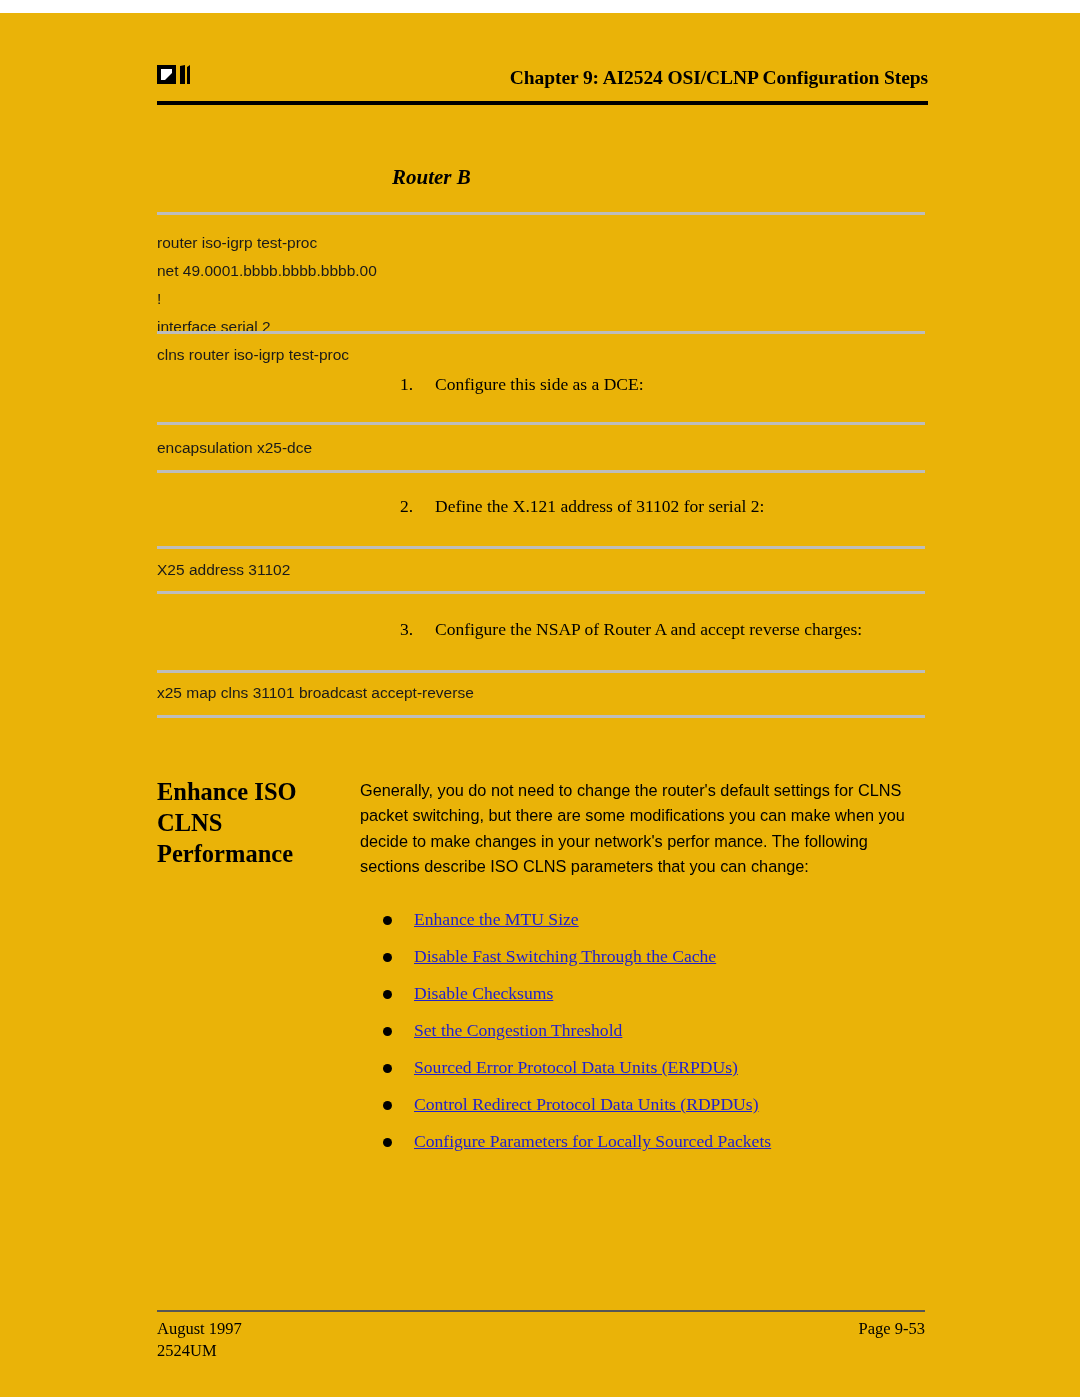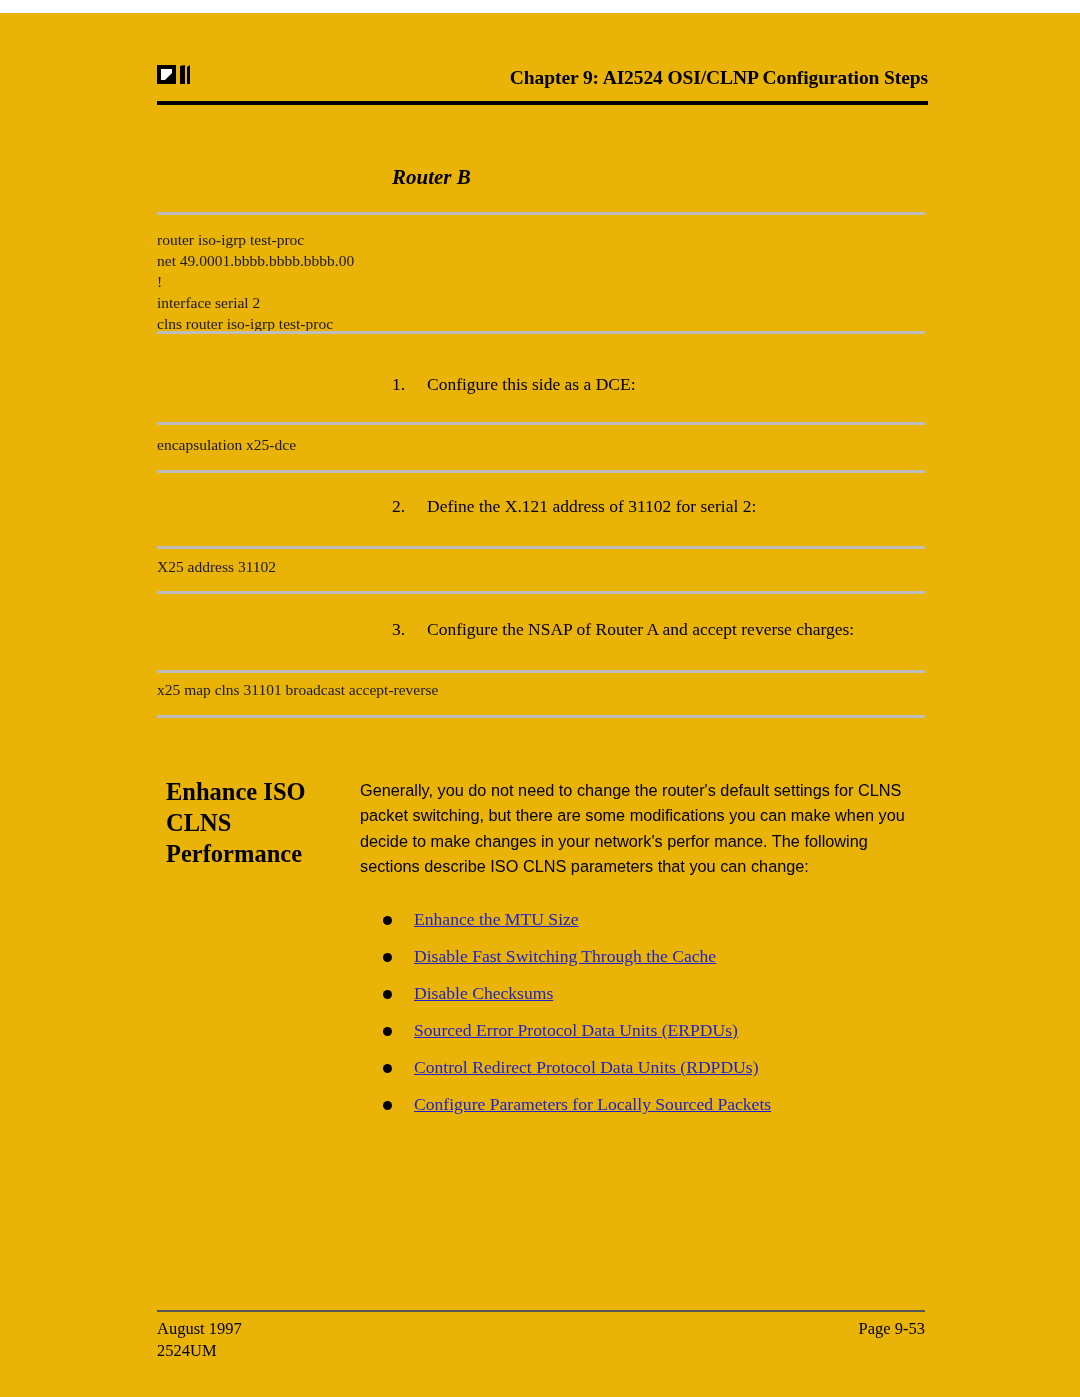--- a/index.html
+++ b/index.html
@@ -63,56 +63,56 @@
     width: 768px;
     height: 3px;
     background: #bdbdbd;
   }
 
   
   .code-block {
     position: absolute;
     left: 157px;
     width: 768px;
-    font-family: Liberation Serif, serif;
+    font-family: Liberation Sans, sans-serif;
     font-size: 15.5px;
-    line-height: 21px;
+    line-height: 28px;
     color: #1a1a1a;
     white-space: pre;
   }
 
   
   .sub-heading {
     position: absolute;
     left: 392px;
     font-family: "Liberation Serif", "DejaVu Serif", serif;
     font-weight: bold;
     font-style: italic;
     font-size: 21px;
     color: #000;
   }
 
   
   .step {
     position: absolute;
-    left: 392px;
+    left: 400px;
     width: 545px;
     font-family: "Liberation Serif", "DejaVu Serif", serif;
     font-size: 17.5px;
     color: #000;
   }
   .step-num {
     display: inline-block;
     width: 35px;
   }
 
   
   .side-heading {
     position: absolute;
-    left: 166px;
+    left: 157px;
     top: 763px;
     width: 205px;
     font-family: "Liberation Serif", "DejaVu Serif", serif;
     font-weight: bold;
     font-size: 24.5px;
     line-height: 31px;
     color: #000;
   }
   .body-col {
     position: absolute;
@@ -258,20 +258,24 @@
     <li class="link-item">
       <span class="bullet"></span>
       <a class="doc-link">Disable Fast Switching Through the Cache</a>
     </li>
     <li class="link-item">
       <span class="bullet"></span>
       <a class="doc-link">Disable Checksums</a>
     </li>
     <li class="link-item">
       <span class="bullet"></span>
+      <a class="doc-link">Set the Congestion Threshold</a>
+    </li>
+    <li class="link-item">
+      <span class="bullet"></span>
       <a class="doc-link">Sourced Error Protocol Data Units (ERPDUs)</a>
     </li>
     <li class="link-item">
       <span class="bullet"></span>
       <a class="doc-link">Control Redirect Protocol Data Units (RDPDUs)</a>
     </li>
     <li class="link-item">
       <span class="bullet"></span>
       <a class="doc-link">Configure Parameters for Locally Sourced Packets</a>
     </li>

